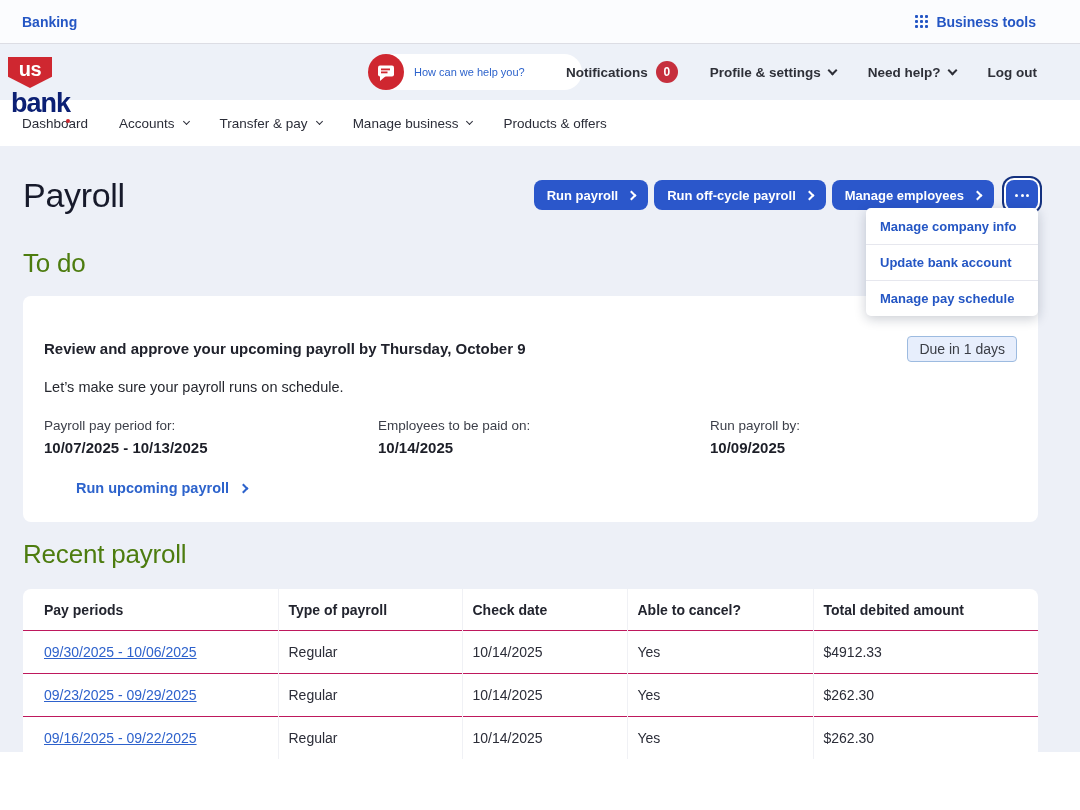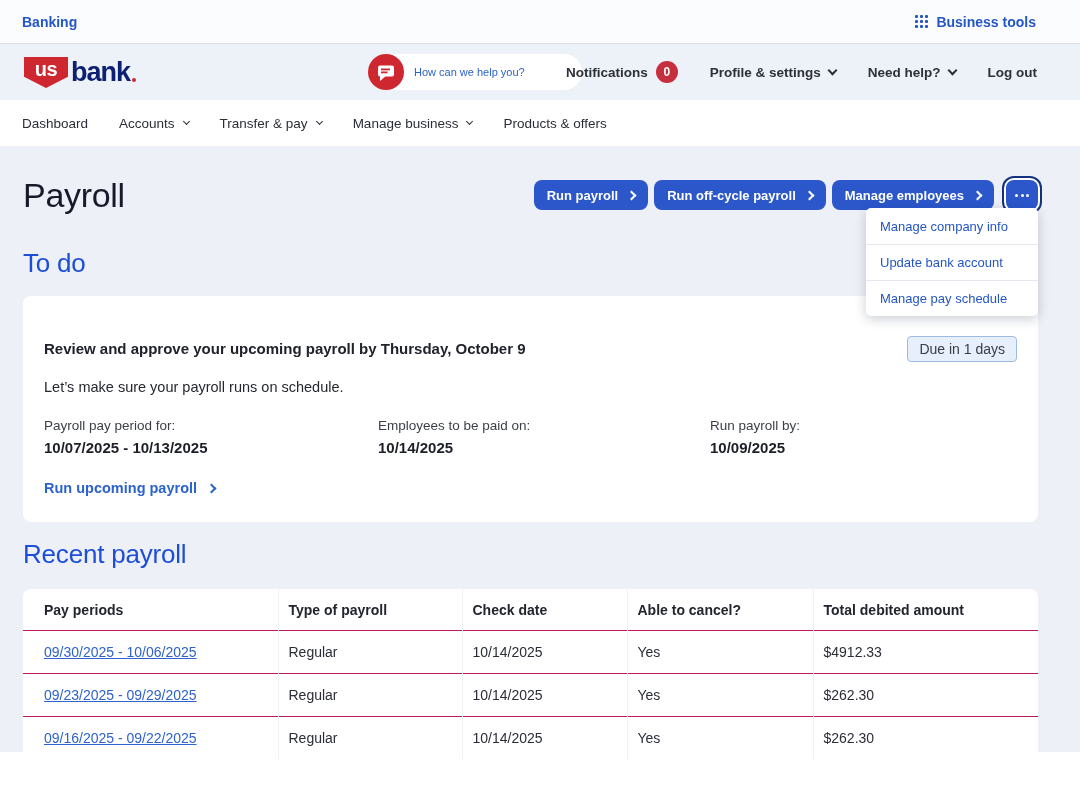--- a/index.html
+++ b/index.html
@@ -10,21 +10,21 @@
   .topbar { height:44px; background:#fbfcfe; border-bottom:1px solid #dcdde4;
             display:flex; align-items:center; justify-content:space-between;
             padding:0 44px 0 22px; }
   .topbar-link { color:#2456c4; font-size:14px; font-weight:700; text-decoration:none; cursor:pointer; }
   .bt-group { display:flex; align-items:center; gap:8px; cursor:pointer; }
   .grid-icon { display:grid; grid-template-columns:repeat(3,3px); grid-gap:2px; }
   .grid-icon i { width:3px; height:3px; background:#2456c4; border-radius:1px; }
 
   
   .band { height:56px; background:#edf1f8; position:relative; display:flex; align-items:center; }
-  .logo { position:absolute; left:24px; top:13px; display:flex; align-items:flex-start; cursor:pointer; }
+  .logo { position:absolute; left:8px; top:13px; display:flex; align-items:flex-start; cursor:pointer;flex-direction:column; }
   .shield { width:44px; height:31px; background:#cf2730; color:#fff;
             clip-path:polygon(0 0,100% 0,100% 64%,50% 100%,0 64%);
             display:flex; align-items:flex-start; justify-content:center;
             font-size:20px; font-weight:800; line-height:24px; letter-spacing:-0.5px; }
   .logo-bank { color:#0c2074; font-size:27px; font-weight:800; letter-spacing:-1px; margin-left:3px; }
   .logo-dot { width:4px; height:4px; background:#cf2730; border-radius:50%; align-self:flex-end; margin:0 0 6px 2px; }
 
   .search-pill { position:absolute; left:368px; top:10px; width:214px; height:36px;
                  background:#ffffff; border-radius:18px; display:flex; align-items:center; cursor:pointer; }
   .chat-icon { width:36px; height:36px; flex:0 0 36px; }
@@ -59,39 +59,39 @@
          display:flex; align-items:center; gap:10px; cursor:pointer; }
   .btn .chev { border-width:2px; }
   .more-btn { width:32px; height:30px; background:#2b57cb; border:none; border-radius:8px;
               margin-left:6px; cursor:pointer; display:flex; align-items:center; justify-content:center; gap:2.5px;
               box-shadow:0 0 0 2px #ffffff, 0 0 0 4px #14317f; }
   .more-btn i { width:3px; height:3px; background:#fff; border-radius:50%; }
 
   .menu { position:absolute; top:62px; right:42px; width:172px; background:#ffffff;
           border-radius:5px; box-shadow:0 3px 12px rgba(20,30,60,0.22); z-index:30; overflow:hidden; }
   .menu-item { height:36px; display:flex; align-items:center; padding-left:14px;
-               color:#2456c4; font-size:13px; font-weight:400; cursor:pointer; }
+               color:#2456c4; font-size:13px; font-weight:700; cursor:pointer; }
   .menu-item + .menu-item { border-top:1px solid #e6e7ee; }
 
-  .h2 { font-size:26px; font-weight:500; color:#1d4ed8; letter-spacing:-0.2px; }
+  .h2 { font-size:26px; font-weight:500; color:#4d7c0f; letter-spacing:-0.2px; }
   .h2-todo { margin-top:26px; }
   .h2-recent { margin-top:17px; }
 
   .card { background:#ffffff; border-radius:8px; }
   .todo-card { margin-top:17px; padding:40px 21px 26px 21px; }
   .todo-top { display:flex; justify-content:space-between; align-items:flex-start; }
   .todo-title { font-size:15px; font-weight:700; color:#20222c; padding-top:4px; }
   .due-badge { background:#e7eefc; border:1px solid #9dbbe0; border-radius:4px;
                color:#3a3d45; font-size:14px; padding:4px 11px; white-space:nowrap; }
   .todo-sub { margin-top:17px; font-size:14.5px; color:#26282f; }
   .fields { margin-top:23px; display:grid; grid-template-columns:334px 332px auto; }
   .f-label { font-size:13.5px; color:#3c3f49; }
   .f-value { font-size:15px; font-weight:700; color:#1d1f28; margin-top:6px; }
   .todo-link { margin-top:24px; display:flex; align-items:center; gap:11px;
-               color:#2d63cc; font-size:14.5px; font-weight:600; cursor:pointer; width:max-content; }
+               color:#2d63cc; font-size:14.5px; font-weight:600; cursor:pointer; width:max-content;margin-left:32px; }
 
   .table-card { margin-top:19px; }
   table { width:100%; border-collapse:collapse; font-size:14px; }
   th { text-align:left; font-weight:700; color:#22242e; padding:13px 10px 12px 10px; }
   td { color:#2b2d38; padding:13px 10px; }
   th:first-child, td:first-child { padding-left:21px; }
   col.c1{width:255px} col.c2{width:184px} col.c3{width:165px} col.c4{width:186px}
   tbody tr { border-top:1px solid #be185d; }
   td + td, th + th { border-left:1px solid #f0f1f5; }
   .row-link { color:#2e62cc; text-decoration:underline; cursor:pointer; }

